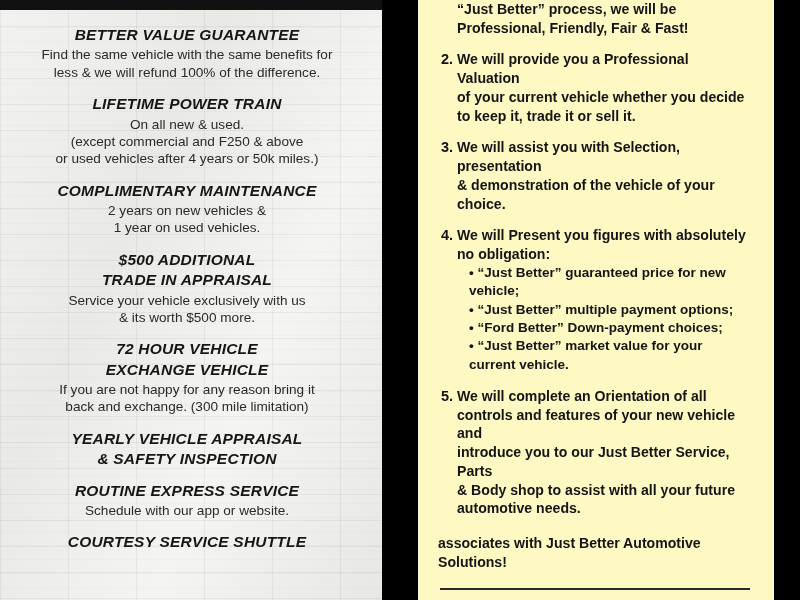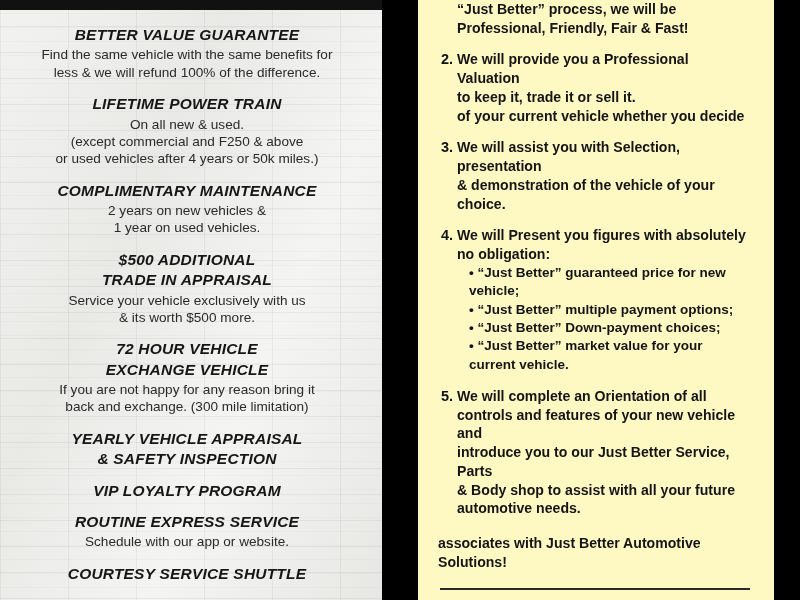--- a/index.html
+++ b/index.html
@@ -272,23 +272,20 @@
         <div class="benefit-title">EXCHANGE VEHICLE</div>
         <div class="benefit-line">If you are not happy for any reason bring it</div>
         <div class="benefit-line">back and exchange. (300 mile limitation)</div>
       </div>
 
       <div class="benefit">
         <div class="benefit-title">YEARLY VEHICLE APPRAISAL</div>
         <div class="benefit-title">&amp; SAFETY INSPECTION</div>
       </div>
 
-      <div class="benefit">
-        <div class="benefit-title">VIP LOYALTY PROGRAM</div>
-      </div>
 
       <div class="benefit">
         <div class="benefit-title">ROUTINE EXPRESS SERVICE</div>
         <div class="benefit-line">Schedule with our app or website.</div>
       </div>
 
       <div class="benefit">
         <div class="benefit-title">COURTESY SERVICE SHUTTLE</div>
       </div>
 
@@ -305,41 +302,41 @@
         <div class="promise-body">
           <div class="promise-line">“Just Better” process, we will be</div>
           <div class="promise-line">Professional, Friendly, Fair &amp; Fast!</div>
         </div>
       </div>
 
       <div class="promise">
         <div class="promise-num">2.</div>
         <div class="promise-body">
           <div class="promise-line">We will provide you a Professional Valuation</div>
+          <div class="promise-line">of your current vehicle whether you decide</div>
           <div class="promise-line">to keep it, trade it or sell it.</div>
-          <div class="promise-line">of your current vehicle whether you decide</div>
         </div>
       </div>
 
       <div class="promise">
         <div class="promise-num">3.</div>
         <div class="promise-body">
           <div class="promise-line">We will assist you with Selection, presentation</div>
           <div class="promise-line">&amp; demonstration of the vehicle of your choice.</div>
         </div>
       </div>
 
       <div class="promise">
         <div class="promise-num">4.</div>
         <div class="promise-body">
           <div class="promise-line">We will Present you figures with absolutely</div>
           <div class="promise-line">no obligation:</div>
           <div class="bullet-line">• “Just Better” guaranteed price for new vehicle;</div>
           <div class="bullet-line">• “Just Better” multiple payment options;</div>
-          <div class="bullet-line">• “Just Better” Down-payment choices;</div>
+          <div class="bullet-line">• “Ford Better” Down-payment choices;</div>
           <div class="bullet-line">• “Just Better” market value for your current vehicle.</div>
         </div>
       </div>
 
       <div class="promise">
         <div class="promise-num">5.</div>
         <div class="promise-body">
           <div class="promise-line">We will complete an Orientation of all</div>
           <div class="promise-line">controls and features of your new vehicle and</div>
           <div class="promise-line">introduce you to our Just Better Service, Parts</div>

